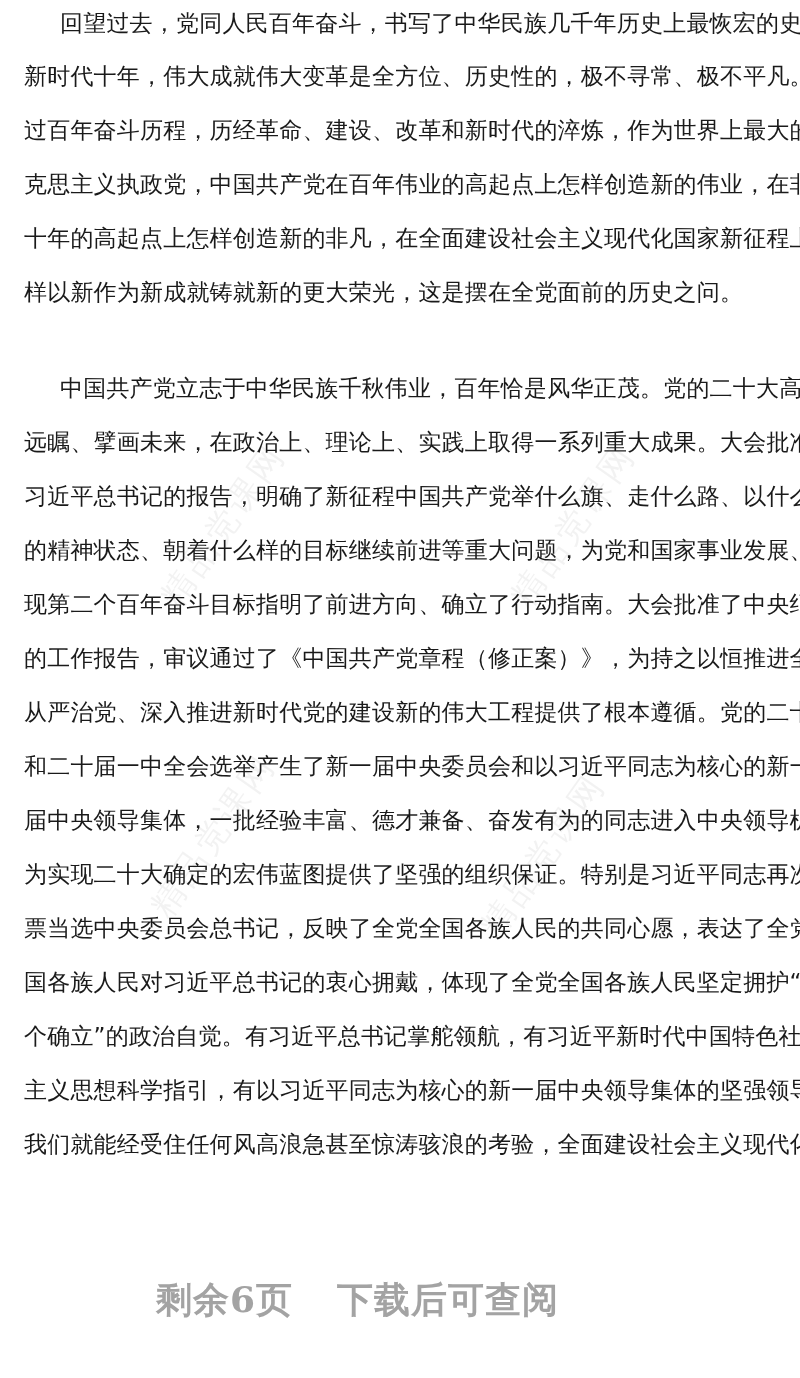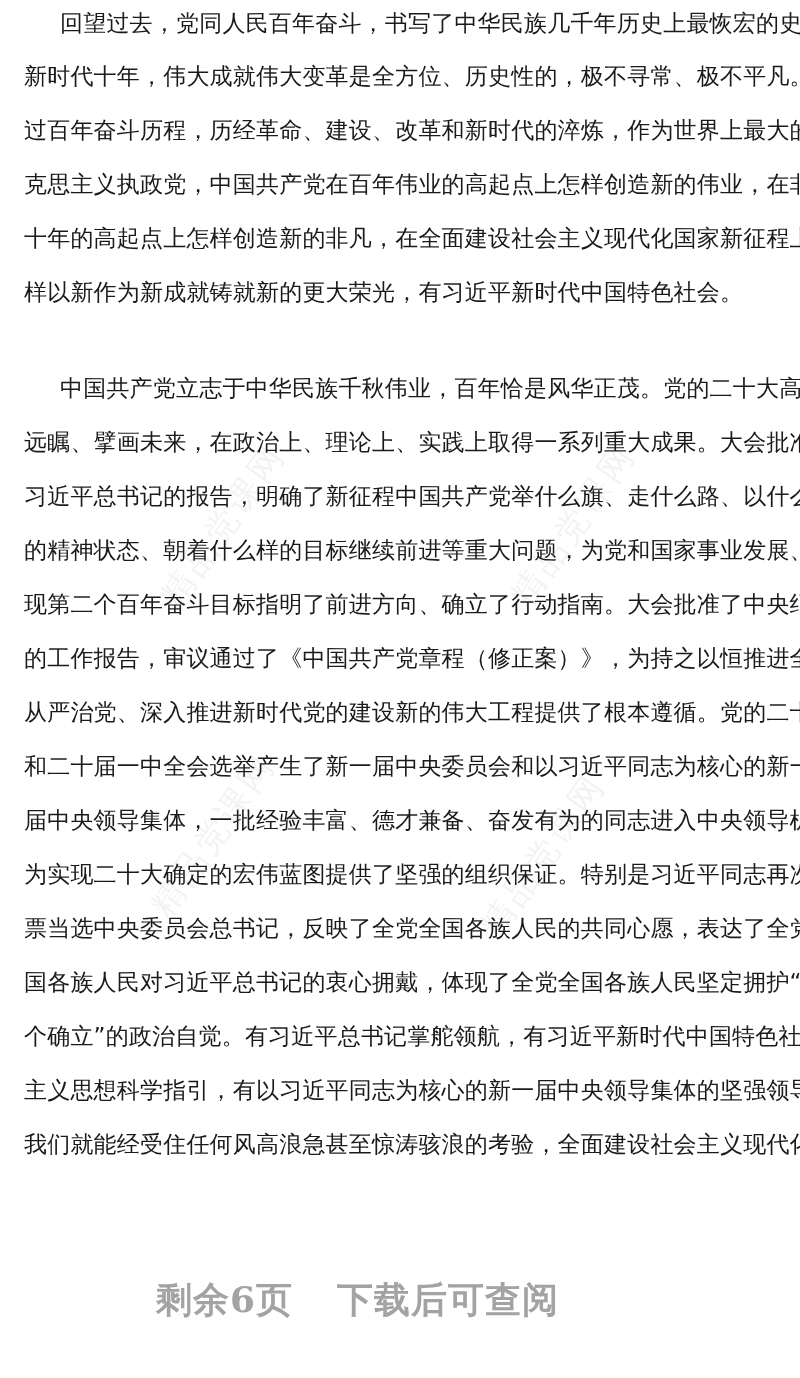--- a/index.html
+++ b/index.html
@@ -40,21 +40,21 @@
   <div class="watermark" style="left:500px; top:590px;">精品党课网</div>
   <div class="watermark" style="left:140px; top:900px;">精品党课网</div>
   <div class="watermark" style="left:470px; top:920px;">精品党课网</div>
 
   <div>
     <div class="line indent" style="top:8px;">回望过去，党同人民百年奋斗，书写了中华民族几千年历史上最恢宏的史诗。</div>
     <div class="line" style="top:61px;">新时代十年，伟大成就伟大变革是全方位、历史性的，极不寻常、极不平凡。走</div>
     <div class="line" style="top:115px;">过百年奋斗历程，历经革命、建设、改革和新时代的淬炼，作为世界上最大的马</div>
     <div class="line" style="top:169px;">克思主义执政党，中国共产党在百年伟业的高起点上怎样创造新的伟业，在非凡</div>
     <div class="line" style="top:223px;">十年的高起点上怎样创造新的非凡，在全面建设社会主义现代化国家新征程上怎</div>
-    <div class="line last" style="top:277px;">样以新作为新成就铸就新的更大荣光，有习近平新时代中国特色社会。</div>
+    <div class="line last" style="top:277px;">样以新作为新成就铸就新的更大荣光，这是摆在全党面前的历史之问。</div>
   </div>
 
   <div>
     <div class="line indent" style="top:373px;">中国共产党立志于中华民族千秋伟业，百年恰是风华正茂。党的二十大高瞻</div>
     <div class="line" style="top:427px;">远瞩、擘画未来，在政治上、理论上、实践上取得一系列重大成果。大会批准了</div>
     <div class="line" style="top:481px;">习近平总书记的报告，明确了新征程中国共产党举什么旗、走什么路、以什么样</div>
     <div class="line" style="top:535px;">的精神状态、朝着什么样的目标继续前进等重大问题，为党和国家事业发展、实</div>
     <div class="line" style="top:589px;">现第二个百年奋斗目标指明了前进方向、确立了行动指南。大会批准了中央纪委</div>
     <div class="line" style="top:643px;">的工作报告，审议通过了《中国共产党章程（修正案）》，为持之以恒推进全面</div>
     <div class="line" style="top:697px;">从严治党、深入推进新时代党的建设新的伟大工程提供了根本遵循。党的二十大</div>

